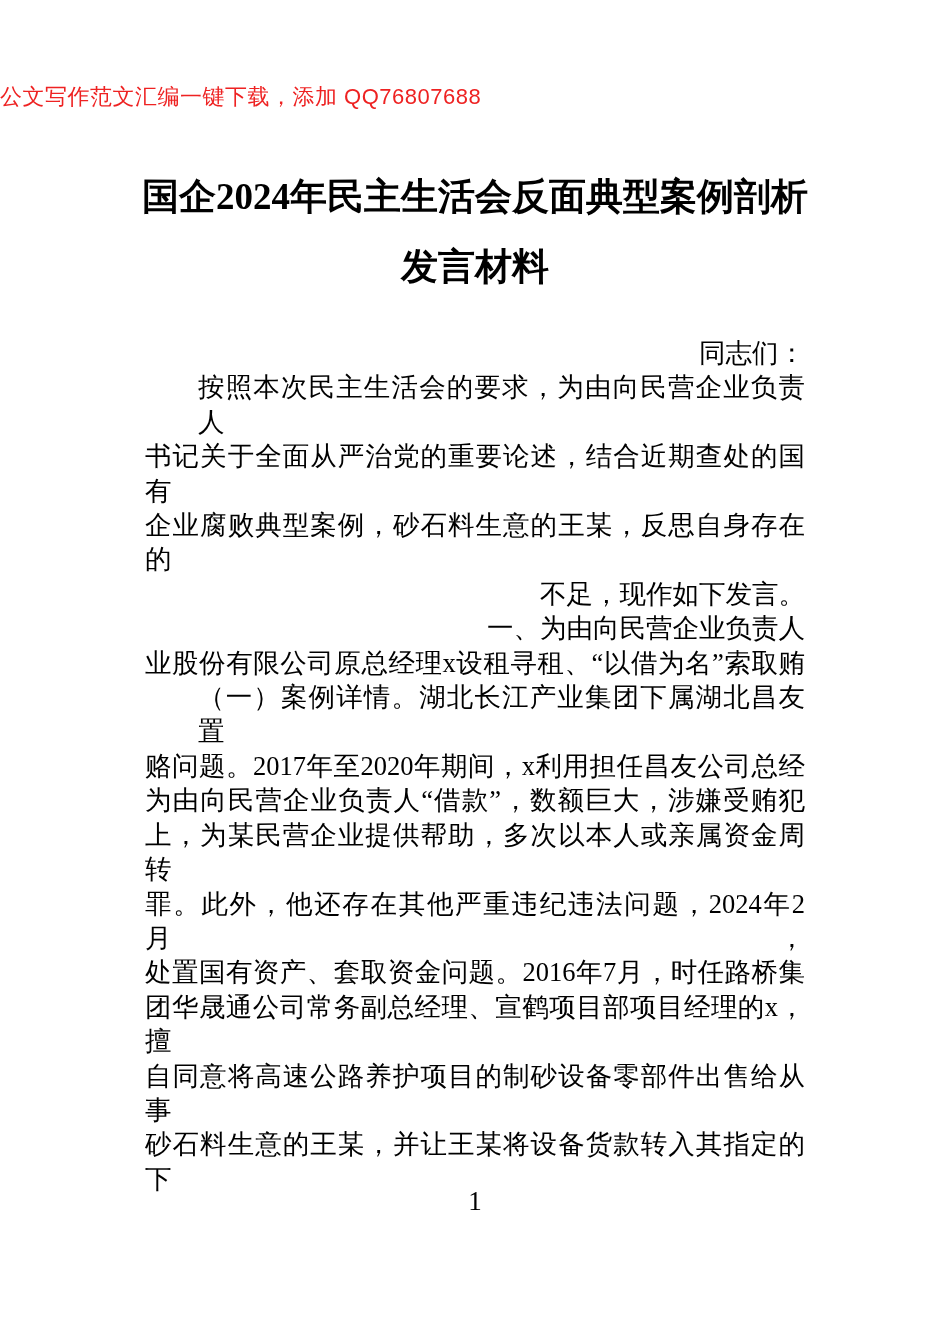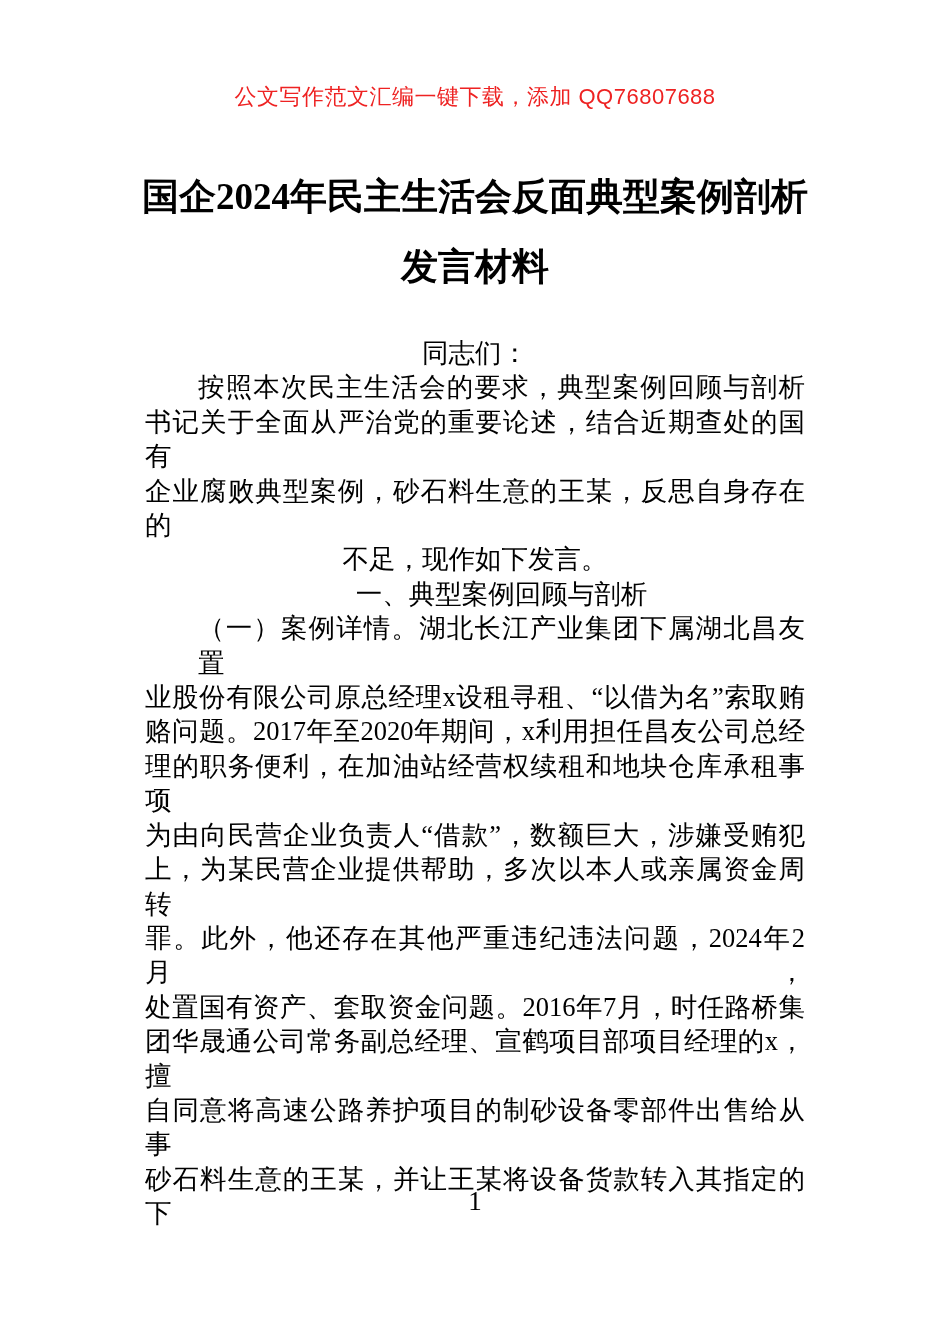--- a/index.html
+++ b/index.html
@@ -14,21 +14,20 @@
     background: #ffffff;
     color: #000000;
     font-family: "Liberation Serif", serif;
     overflow: hidden;
   }
   .notice {
     position: absolute;
     top: 83px;
     left: 0;
     width: 100%;
-    text-align: center;
     font-family: "Liberation Sans", sans-serif;
     font-size: 22px;
     line-height: 27px;
     letter-spacing: 0.5px;
   }
   .title {
     position: absolute;
     top: 162px;
     left: 0;
     width: 100%;
@@ -45,21 +44,21 @@
   .body-text {
     position: absolute;
     top: 336px;
     left: 145px;
     width: 660px;
     font-size: 26.5px;
     line-height: 34.4px;
     font-family: "Liberation Serif", serif;
   }
   .line {
-    text-align: center;
+    text-align: right;
     white-space: nowrap;
   }
   .line.fill {
     white-space: normal;
     text-align: justify;
     text-align-last: justify;
     text-justify: inter-character;
   }
   .line.indent {
     padding-left: 53px;
@@ -82,29 +81,28 @@
 
   <div class="notice" style="color: rgb(238, 34, 34);">公文写作范文汇编一键下载，添加 QQ76807688</div>
 
   <h1 class="title">
     <span class="title-line">国企2024年民主生活会反面典型案例剖析</span>
     <span class="title-line">发言材料</span>
   </h1>
 
   <div class="body-text" id="body-lines">
       <div class="line">同志们：</div>
-      <div class="line fill indent">按照本次民主生活会的要求，典型案例回顾与剖析</div>
+      <div class="line fill indent">按照本次民主生活会的要求，为由向民营企业负责人</div>
       <div class="line fill">书记关于全面从严治党的重要论述，结合近期查处的国有</div>
       <div class="line fill">企业腐败典型案例，砂石料生意的王某，反思自身存在的</div>
       <div class="line">不足，现作如下发言。</div>
-      <div class="line indent">一、典型案例回顾与剖析</div>
+      <div class="line indent">一、为由向民营企业负责人</div>
+      <div class="line fill">业股份有限公司原总经理x设租寻租、“以借为名”索取贿</div>
       <div class="line fill indent">（一）案例详情。湖北长江产业集团下属湖北昌友置</div>
-      <div class="line fill">业股份有限公司原总经理x设租寻租、“以借为名”索取贿</div>
       <div class="line fill">赂问题。2017年至2020年期间，x利用担任昌友公司总经</div>
-      <div class="line fill">理的职务便利，在加油站经营权续租和地块仓库承租事项</div>
       <div class="line fill">为由向民营企业负责人“借款”，数额巨大，涉嫌受贿犯</div>
       <div class="line fill">上，为某民营企业提供帮助，多次以本人或亲属资金周转</div>
       <div class="line fill">罪。此外，他还存在其他严重违纪违法问题，2024年2月，</div>
       <div class="line fill">处置国有资产、套取资金问题。2016年7月，时任路桥集</div>
       <div class="line fill">团华晟通公司常务副总经理、宣鹤项目部项目经理的x，擅</div>
       <div class="line fill">自同意将高速公路养护项目的制砂设备零部件出售给从事</div>
       <div class="line fill">砂石料生意的王某，并让王某将设备货款转入其指定的下</div>
     </div>
 
   <div class="footer-page-number">1</div>

